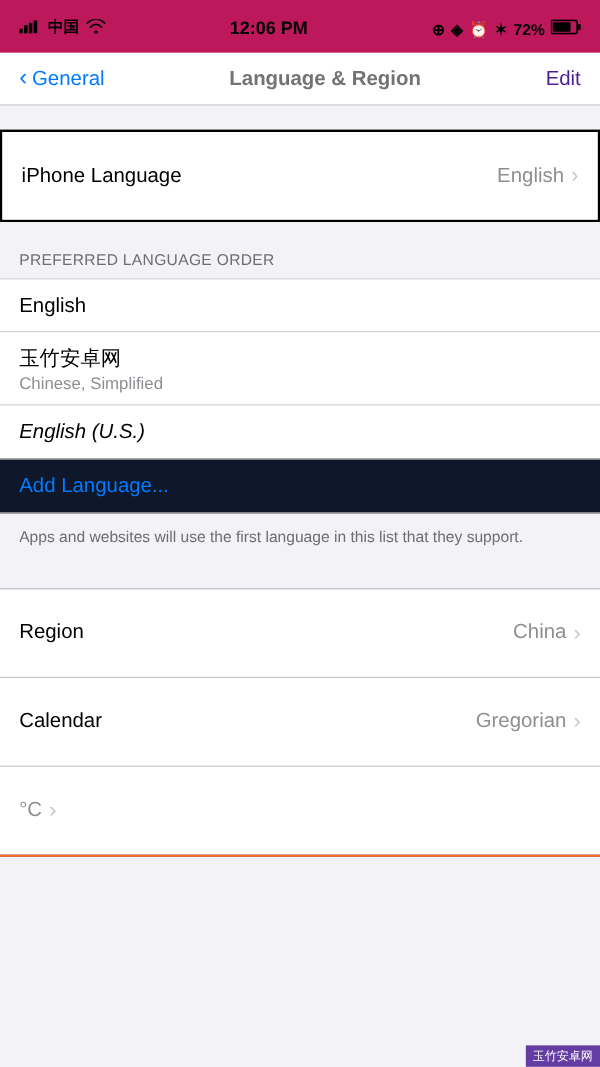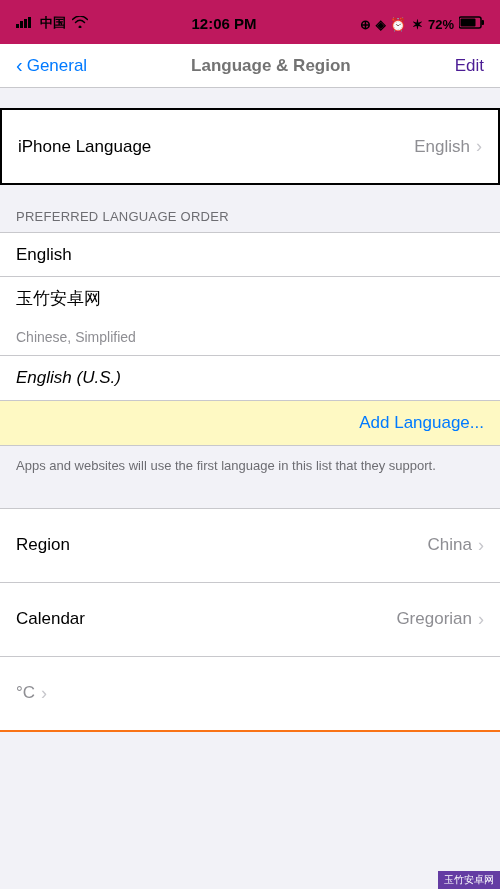--- a/index.html
+++ b/index.html
@@ -114,32 +114,31 @@
     }
     .language-row:last-child { border-bottom: none; font-style: italic; }
 
     .language-primary {
       font-size: 17px;
       color: #000;
     }
     .language-secondary {
       font-size: 14px;
       color: #8e8e93;
-      margin-top: 19px;
+      margin-top: 1px;
     }
 
     .add-language-row {
       display: flex;
       align-items: center;
       padding: 12px 16px;
-      background: #fef9c3;
+      background: #0f172a;
       border-top: 1px solid #c8c8cc;
       border-bottom: 1px solid #c8c8cc;
       cursor: pointer;
-      justify-content: flex-end;
     }
     .add-language-label {
       font-size: 17px;
       color: #007aff;
     }
 
     
     .info-box {
       padding: 10px 16px 16px 16px;
       font-size: 13px;

